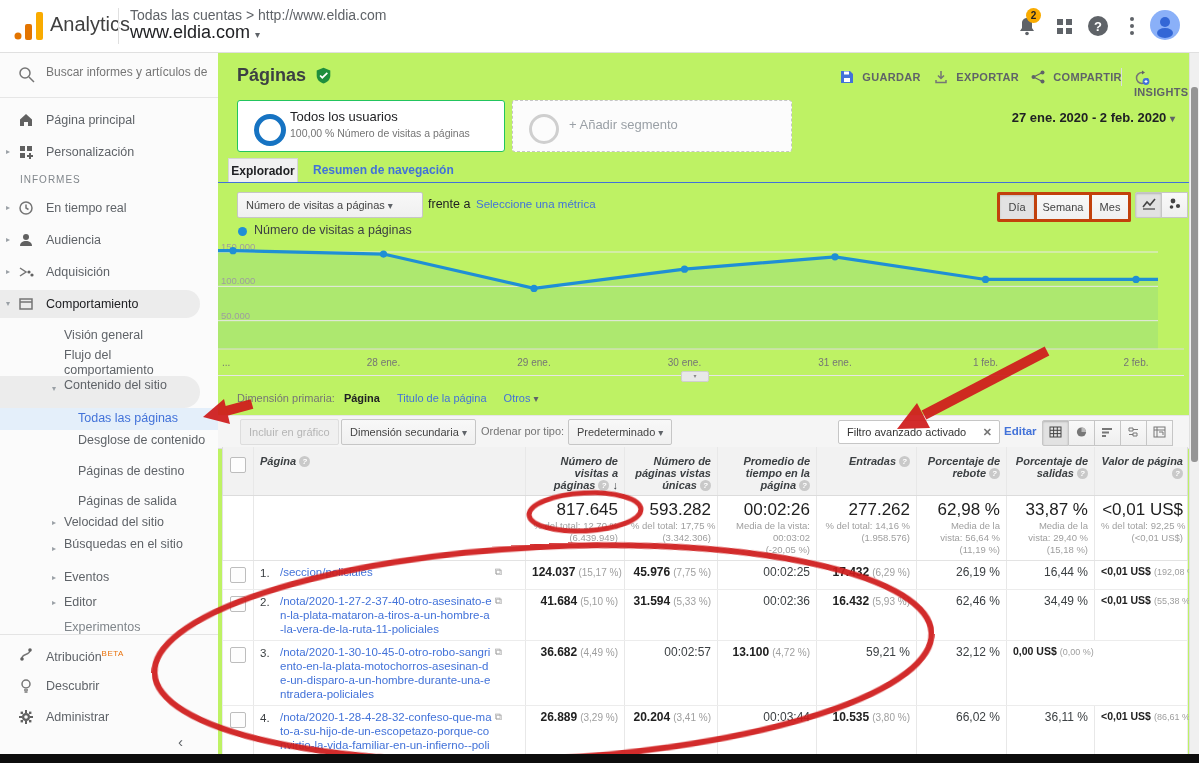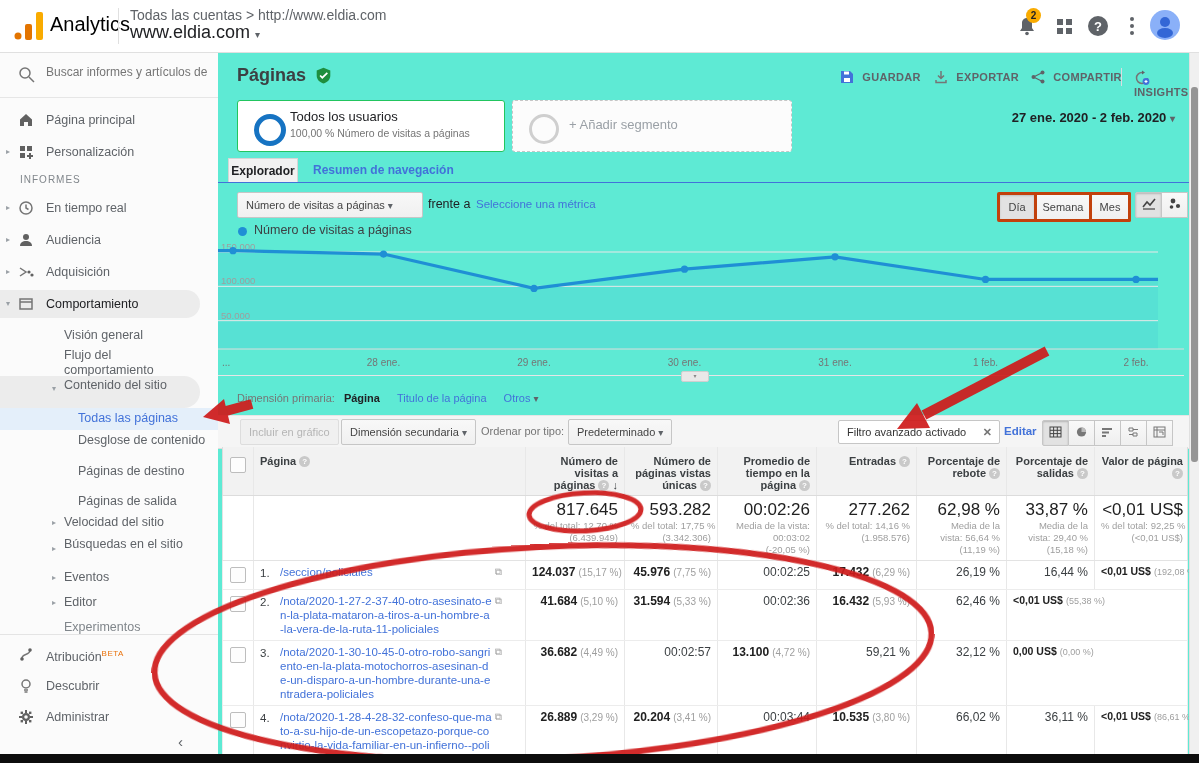--- a/index.html
+++ b/index.html
@@ -2,21 +2,21 @@
 <html><head>
 <meta charset="utf-8">
 <style>
   html,body{margin:0;padding:0;background:#dcdcdc;}
   #app{position:relative;width:1199px;height:763px;background:#fff;overflow:hidden;
        font-family:"Liberation Sans",sans-serif;color:#3c4043;}
   .abs{position:absolute;}
   
   #topbar{position:absolute;left:0;top:0;width:1199px;height:52px;background:#fff;border-bottom:1px solid #e0e0e0;z-index:5;}
   .logo-bars{position:absolute;left:14px;top:12px;width:30px;height:28px;}
-  .logo-text{position:absolute;left:50px;top:13px;font-size:20px;color:#000000;}
+  .logo-text{position:absolute;left:50px;top:13px;font-size:20px;color:#404040;}
   .hdr-divider{position:absolute;left:118px;top:8px;width:1px;height:36px;background:#e0e0e0;}
   .breadcrumb{position:absolute;left:130px;top:7px;font-size:14px;color:#5f6368;}
   .account{position:absolute;left:130px;top:22px;font-size:18px;color:#202124;}
   .caret{color:#5f6368;font-size:10px;}
   .top-ico{position:absolute;top:14px;width:24px;height:24px;}
   
   #sidebar{position:absolute;left:0;top:52px;width:218px;height:711px;background:#fbfbfb;border-right:1px solid #e4e4e4;font-size:12.5px;color:#5f6368;}
   .srch{position:absolute;left:0;top:8px;width:218px;height:32px;}
   .srch input{position:absolute;left:44px;top:4px;width:165px;border:0;background:transparent;font-size:12px;color:#9aa0a6;font-family:"Liberation Sans",sans-serif;outline:none;}
   .sb-div{position:absolute;left:0;top:45px;width:218px;height:1px;background:#e6e6e6;}
@@ -27,21 +27,21 @@
   .sect{position:absolute;left:20px;font-size:10px;letter-spacing:1px;color:#80868b;}
   .sub{position:absolute;left:64px;line-height:15px;white-space:normal;width:140px;cursor:pointer;}
   .sub2{position:absolute;left:78px;line-height:15px;white-space:normal;width:130px;cursor:pointer;}
   .nest-exp{position:absolute;left:52px;font-size:8px;color:#9aa0a6;}
   .pill{position:absolute;left:0;width:200px;background:#ececec;border-radius:0 16px 16px 0;}
   .selpill{position:absolute;left:0;width:218px;background:#e4effa;}
   .sel-blue{color:#4272d9;}
   #sb-bottom{position:absolute;left:0;top:582px;width:218px;height:129px;background:#fbfbfb;border-top:1px solid #e4e4e4;}
   .beta{font-size:8px;color:#e8710a;vertical-align:super;letter-spacing:.5px;}
   
-  #main{position:absolute;left:218px;top:52px;width:981px;height:711px;background:#5eead4;}
+  #main{position:absolute;left:218px;top:52px;width:981px;height:711px;background:#bef264;}
   .pg-title{position:absolute;left:19px;top:13px;font-size:18px;color:#3c4043;font-weight:bold;}
   .tool-btn{position:absolute;top:18px;font-size:11px;font-weight:bold;color:#5f6368;letter-spacing:.3px;cursor:pointer;}
   .tool-btn svg{vertical-align:-3px;margin-right:5px;}
   .card{position:absolute;top:48px;height:50px;background:#fff;border:1px solid #22c55e;border-radius:3px;}
   .ring{position:absolute;left:16px;top:13px;width:22px;height:22px;border-radius:50%;}
   .date-range{position:absolute;top:58px;right:24px;font-size:13px;font-weight:bold;color:#202124;}
   .tab{position:absolute;top:106px;height:24px;line-height:24px;font-size:12px;font-weight:bold;}
   #tab-line{position:absolute;left:0;top:130px;width:981px;height:1px;background:#4272d9;}
   .dd-btn{position:absolute;height:24px;line-height:24px;border:1px solid #c6c6c6;border-radius:2px;background:linear-gradient(#f8f8f8,#f0f0f0);font-size:11px;color:#444;padding:0 8px;cursor:pointer;white-space:nowrap;}
   .blue-link{color:#4272d9;cursor:pointer;}
@@ -55,21 +55,21 @@
   .filter-box{position:absolute;left:620px;top:4px;width:152px;height:22px;background:#fff;border:1px solid #c6c6c6;border-radius:2px;font-size:11px;color:#333;line-height:22px;padding-left:8px;}
   .view-btn{width:25px;height:24px;border:1px solid #c6c6c6;border-left:none;background:linear-gradient(#f9f9f9,#efefef);display:inline-block;text-align:center;line-height:24px;cursor:pointer;}
   .view-btn.first{border-left:1px solid #c6c6c6;border-radius:2px 0 0 2px;}
   .view-btn.active{background:#e2e2e2;box-shadow:inset 0 1px 2px rgba(0,0,0,.2);}
   
   #table{position:absolute;left:4px;top:395px;width:966px;font-size:12px;}
   .trow{display:grid;grid-template-columns:30px 272px 99px 93px 99px 100px 90px 88px 95px;}
   .tc{border-left:1px solid #e8e8e8;padding:4px 6px;box-sizing:border-box;}
   .tc:first-child{border-left:none;}
   #thead{background:#f2f2f2;border:1px solid #dcdcdc;border-top:none;}
-  #thead .tc{font-size:11px;font-weight:bold;color:#3c4043;padding-top:8px;}
+  #thead .tc{font-size:11px;font-weight:bold;color:#3c4043;padding-top:8px;font-style:italic;}
   .hq{display:inline-block;width:11px;height:11px;border-radius:50%;background:#c9c9c9;color:#fff;font-size:8px;line-height:11px;text-align:center;font-weight:bold;margin-left:3px;vertical-align:1px;}
   .num-h{text-align:right;}
   .cbx{width:14px;height:14px;border:1px solid #bdbdbd;border-radius:2px;background:#fdfdfd;margin:2px auto;cursor:pointer;}
   #totrow{border:1px solid #e3e3e3;border-top:none;background:#fff;}
   .tot-main{font-size:17px;color:#212121;text-align:right;white-space:nowrap;}
   .tot-sub{font-size:9.5px;color:#9e9e9e;text-align:right;line-height:12px;white-space:nowrap;}
   .drow{border:1px solid #ececec;border-top:none;background:#fff;}
   .rank{color:#3c4043;font-size:11.5px;display:inline-block;width:20px;vertical-align:top;padding-top:1px;}
   .urlcell{font-size:11.5px;line-height:14px;}
   .url{color:#4272d9;cursor:pointer;word-break:break-all;display:inline-block;width:212px;vertical-align:top;}
@@ -488,20 +488,21 @@
           <div class="trow drow">
             <div class="tc">
               <div class="cbx"></div>
             </div>
             <div class="tc urlcell"><span class="rank">2.</span><span class="url">/nota/2020-1-27-2-37-40-otro-asesinato-en-la-plata-mataron-a-tiros-a-un-hombre-a-la-vera-de-la-ruta-11-policiales</span><span class="popout"> ⧉</span></div>
             <div class="tc numcell"><span class="mnum">41.684</span><span class="mpct">(5,10 %)</span></div>
             <div class="tc numcell"><span class="mnum">31.594</span><span class="mpct">(5,33 %)</span></div>
             <div class="tc numcell">00:02:36</div>
             <div class="tc numcell"><span class="mnum">16.432</span><span class="mpct">(5,93 %)</span></div>
             <div class="tc numcell">62,46 %</div>
+            <div class="tc numcell">34,49 %</div>
             <div class="tc numcell valcell"><span class="mnum">&lt;0,01 US$</span><span class="mpct">(55,38 %)</span></div>
           </div>
           <div class="trow drow">
             <div class="tc">
               <div class="cbx"></div>
             </div>
             <div class="tc urlcell"><span class="rank">3.</span><span class="url">/nota/2020-1-30-10-45-0-otro-robo-sangriento-en-la-plata-motochorros-asesinan-de-un-disparo-a-un-hombre-durante-una-entradera-policiales</span><span class="popout"> ⧉</span></div>
             <div class="tc numcell"><span class="mnum">36.682</span><span class="mpct">(4,49 %)</span></div>
             <div class="tc numcell">00:02:57</div>
             <div class="tc numcell"><span class="mnum">13.100</span><span class="mpct">(4,72 %)</span></div>

